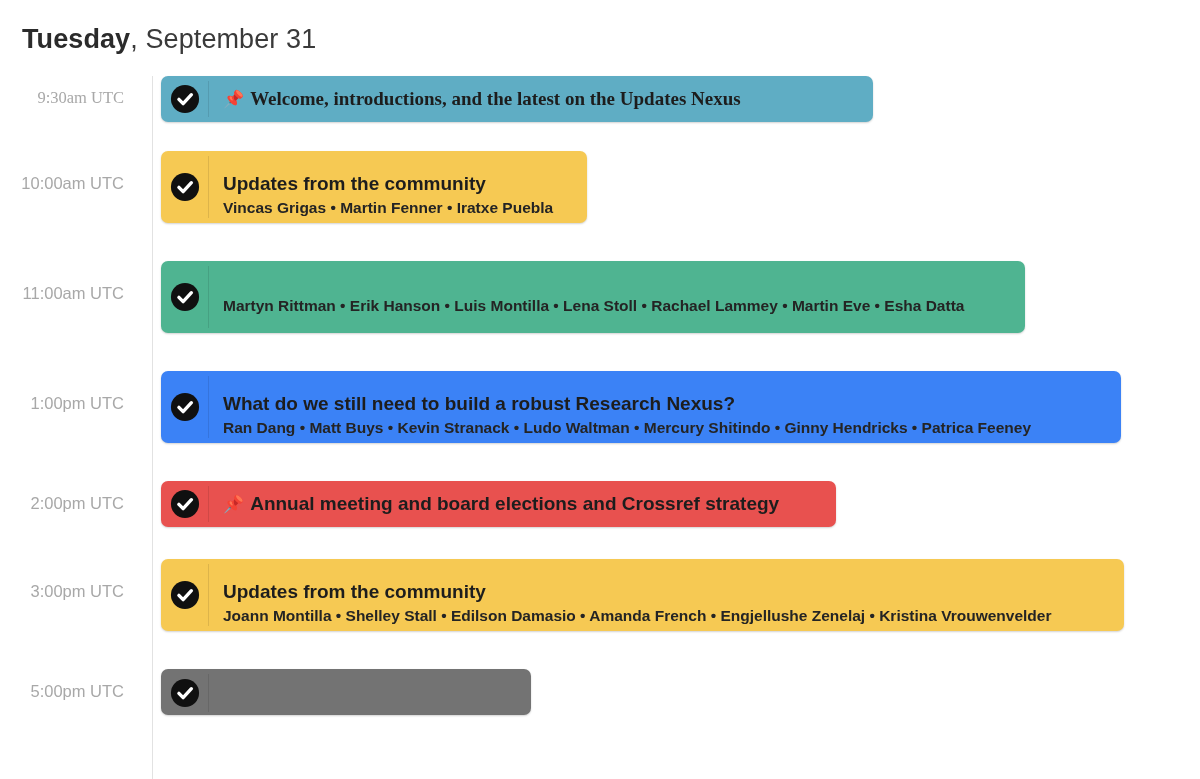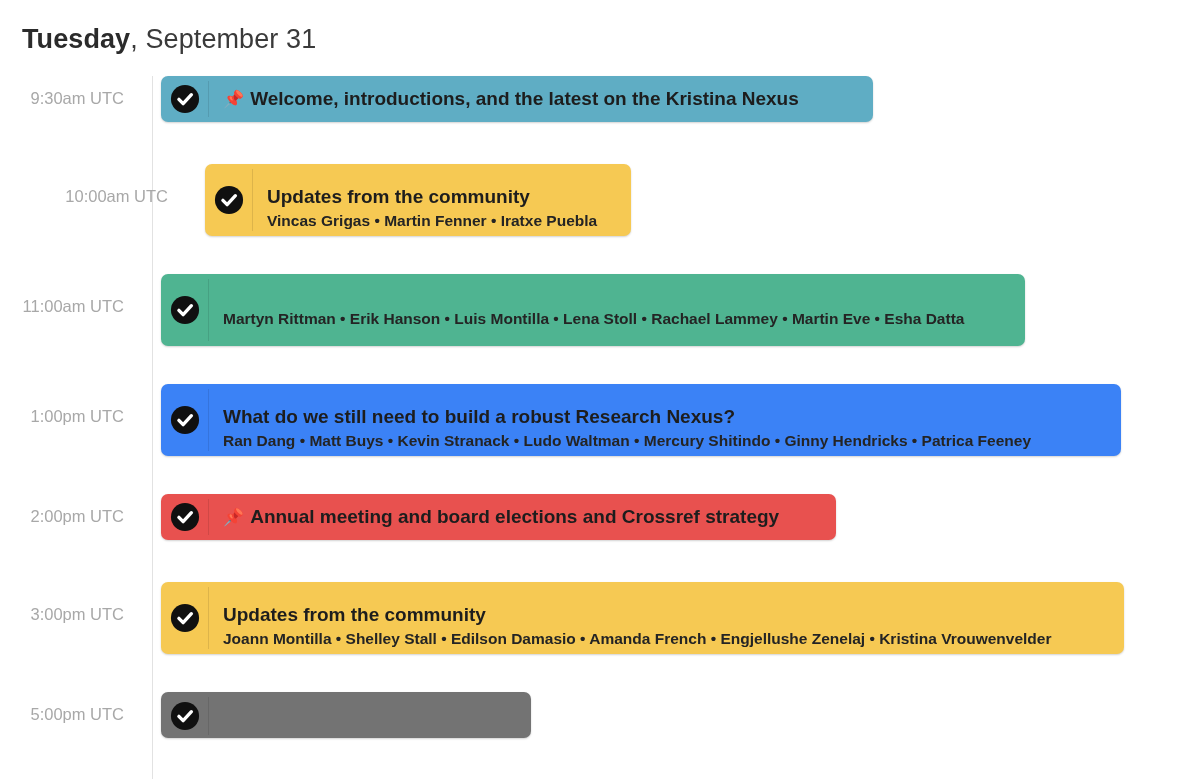--- a/index.html
+++ b/index.html
@@ -150,41 +150,41 @@
 </head>
 <body>
 
 <div class="day-header">
   <span class="dow">Tuesday</span><span class="date">, September 31</span>
 </div>
 
 <div class="timeline">
   <div class="rail"></div>
   <div id="rows">
-      <div class="row" style="margin-bottom: 42px;">
+      <div class="row" style="margin-bottom: 29px; font-family: Liberation Serif, serif;">
         <div class="time" style="margin-top: 12px;">9:30am UTC</div>
         <div class="card-wrap">
           <div class="card one-line" style="background: rgb(95, 173, 196); width: 712px;">
             <div class="check-cell">
               <svg class="check-icon" viewBox="0 0 32 32">
                 <circle cx="16" cy="16" r="15" fill="#101010"></circle>
                 <path d="M9.5 16.4 L14 20.9 L22.8 11.4" stroke="#ffffff" stroke-width="3.6" fill="none" stroke-linecap="round" stroke-linejoin="round"></path>
               </svg>
             </div>
             <div class="body-cell">
               <div class="title">
                 <span class="pin">📌</span>
-                <span>Welcome, introductions, and the latest on the Kristina Nexus</span>
-              </div>
-            </div>
-          </div>
-        </div>
-      </div>
-      <div class="row" style="margin-bottom: 38px;">
-        <div class="time" style="margin-top: 22px; margin-left: 44px;">10:00am UTC</div>
+                <span>Welcome, introductions, and the latest on the Updates Nexus</span>
+              </div>
+            </div>
+          </div>
+        </div>
+      </div>
+      <div class="row" style="margin-bottom: 38px;">
+        <div class="time" style="margin-top: 22px;">10:00am UTC</div>
         <div class="card-wrap">
           <div class="card two-line" style="background: rgb(246, 201, 83); width: 426px;">
             <div class="check-cell">
               <svg class="check-icon" viewBox="0 0 32 32">
                 <circle cx="16" cy="16" r="15" fill="#101010"></circle>
                 <path d="M9.5 16.4 L14 20.9 L22.8 11.4" stroke="#ffffff" stroke-width="3.6" fill="none" stroke-linecap="round" stroke-linejoin="round"></path>
               </svg>
             </div>
             <div class="body-cell">
               <div class="title">
@@ -223,21 +223,21 @@
             </div>
             <div class="body-cell">
               <div class="title">
                 <span>What do we still need to build a robust Research Nexus?</span>
               </div>
               <div class="speakers">Ran Dang • Matt Buys • Kevin Stranack • Ludo Waltman • Mercury Shitindo • Ginny Hendricks • Patrica Feeney</div>
             </div>
           </div>
         </div>
       </div>
-      <div class="row" style="margin-bottom: 42px;">
+      <div class="row" style="margin-bottom: 32px;">
         <div class="time" style="margin-top: 12px;">2:00pm UTC</div>
         <div class="card-wrap">
           <div class="card one-line" style="background: rgb(232, 81, 79); width: 675px;">
             <div class="check-cell">
               <svg class="check-icon" viewBox="0 0 32 32">
                 <circle cx="16" cy="16" r="15" fill="#101010"></circle>
                 <path d="M9.5 16.4 L14 20.9 L22.8 11.4" stroke="#ffffff" stroke-width="3.6" fill="none" stroke-linecap="round" stroke-linejoin="round"></path>
               </svg>
             </div>
             <div class="body-cell">

